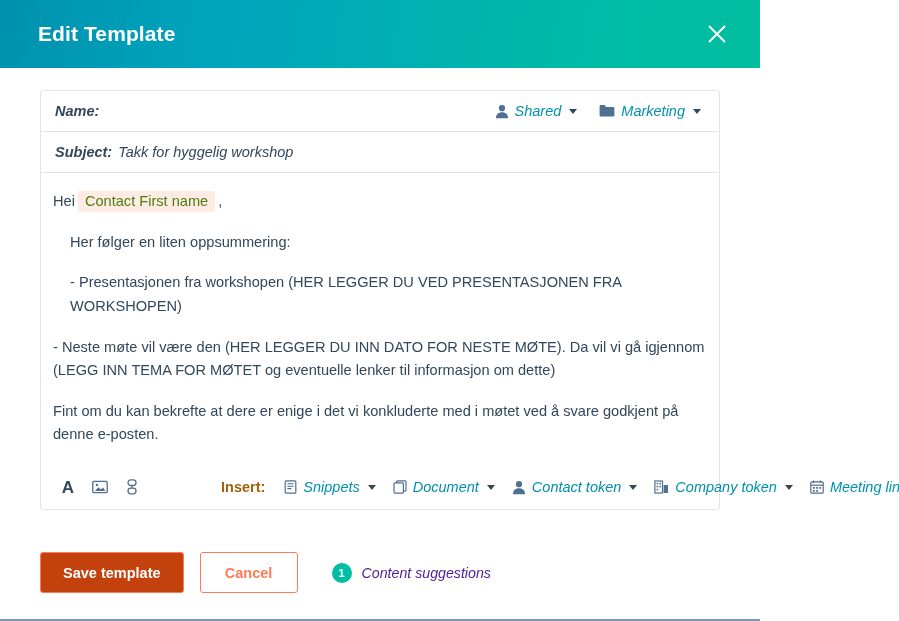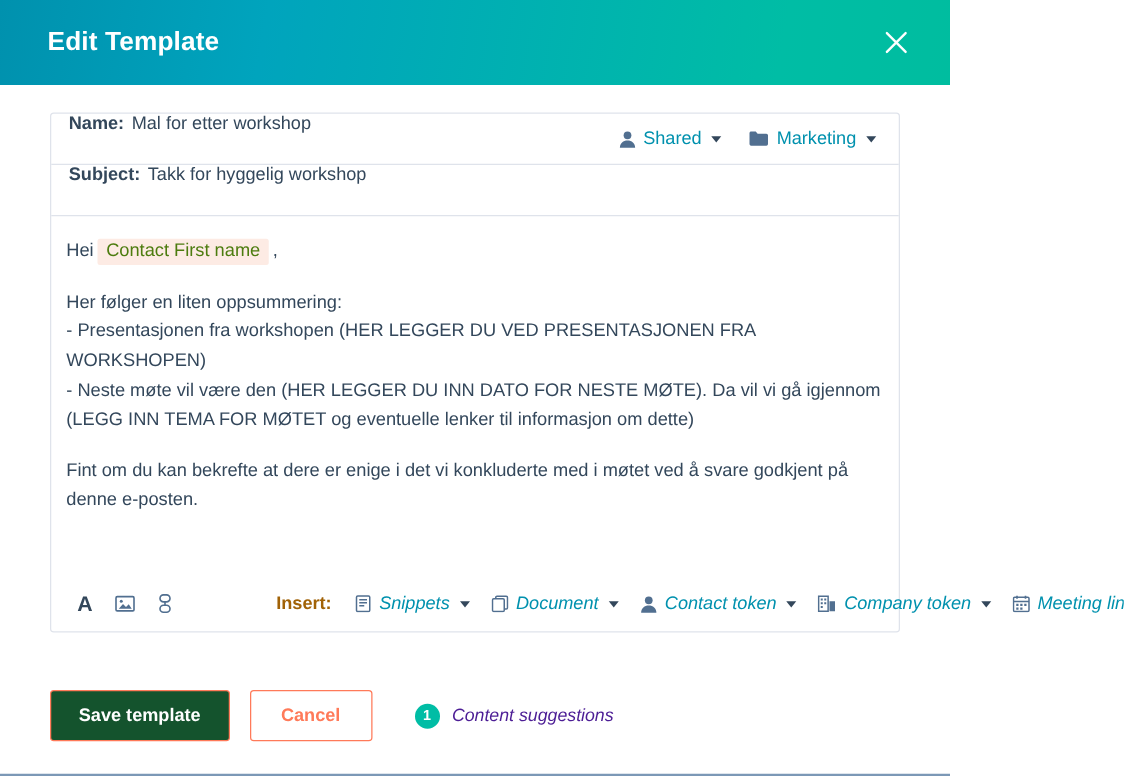--- a/index.html
+++ b/index.html
@@ -67,23 +67,25 @@
 
   .editor-card {
     border: 1px solid #dfe3eb;
     border-radius: 3px;
     background: #ffffff;
   }
 
   .field-row {
     height: 41px;
     display: flex;
+    align-items: center;
     padding: 0 14px;
     border-bottom: 1px solid #dfe3eb;
     font-size: 14.5px;
+    font-style: italic;
   }
 
   .field-row .field-label {
     font-weight: bold;
     color: #33475b;
     margin-right: 6px;
     white-space: nowrap;
   }
 
   .field-row .field-value {
@@ -126,21 +128,21 @@
   
   .email-body {
     padding: 17px 12px 5px 12px;
     min-height: 292px;
     font-size: 14.6px;
     line-height: 1.62;
     color: #33475b;
   }
 
   .email-body p { margin: 0 0 17px 0; }
-  .email-body p.tight { margin: 0; }
+  .email-body p.tight { margin: 17px; }
   .email-body p.block-last { margin-bottom: 17px; }
 
   .token {
     background: #fdebe4;
     color: #4d7c0f;
     padding: 2px 7px 3px 7px;
     border-radius: 2px;
     margin: 0 3px;
     white-space: nowrap;
   }
@@ -217,21 +219,21 @@
     border-radius: 3px;
     cursor: pointer;
     height: 41px;
     padding: 0 22px;
     display: flex;
     align-items: center;
     justify-content: center;
   }
 
   .btn-primary {
-    background: #14532d;
+    background: #c2410c;
     color: #ffffff;
     border: 1px solid #ff7a59;
     min-width: 142px;
   }
 
   .btn-secondary {
     background: #ffffff;
     color: #ff7a59;
     border: 1px solid #ff7a59;
     min-width: 98px;
@@ -278,21 +280,20 @@
         </svg>
       </span>
     </div>
   </div>
 
   <div class="modal-body">
     <div class="editor-card">
 
       <div class="field-row">
         <span class="field-label">Name:</span>
-        <span class="field-value">Mal for etter workshop</span>
 
         <div class="meta-controls">
 
           <div class="meta-item">
             <span>
               <svg class="icon-svg" width="14" height="15" viewBox="0 0 14 15">
                 <circle cx="7" cy="4.2" r="3.1" fill="#516f90"></circle>
                 <path d="M0.9 14.2 C0.9 10.4 3.6 8.3 7 8.3 C10.4 8.3 13.1 10.4 13.1 14.2 Z" fill="#516f90"></path>
               </svg>
             </span>

